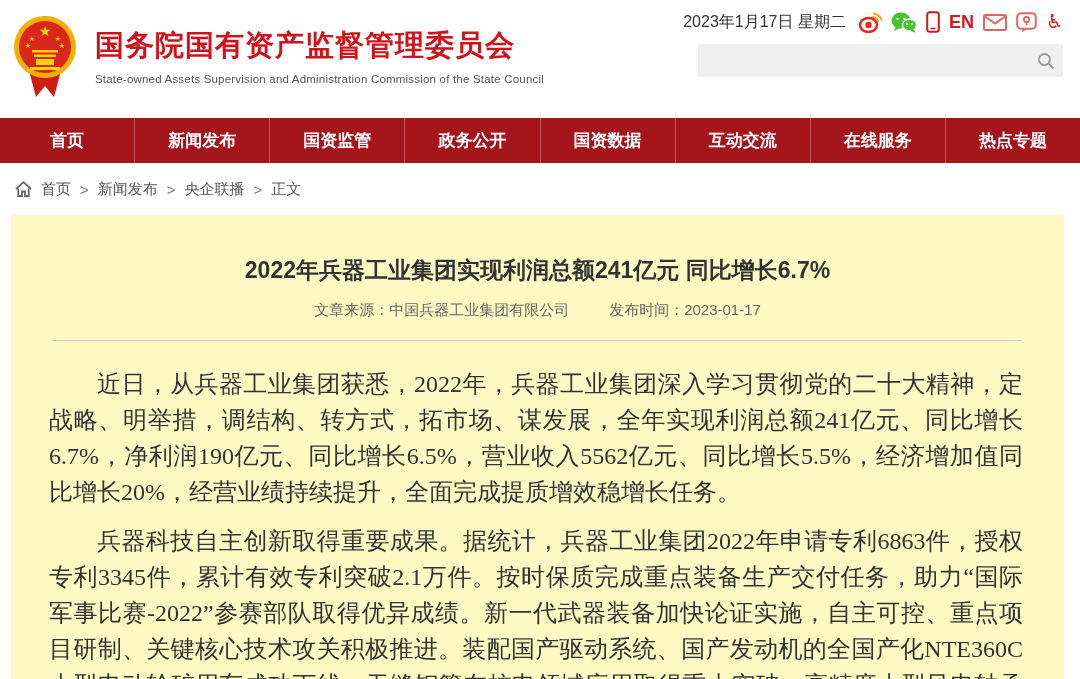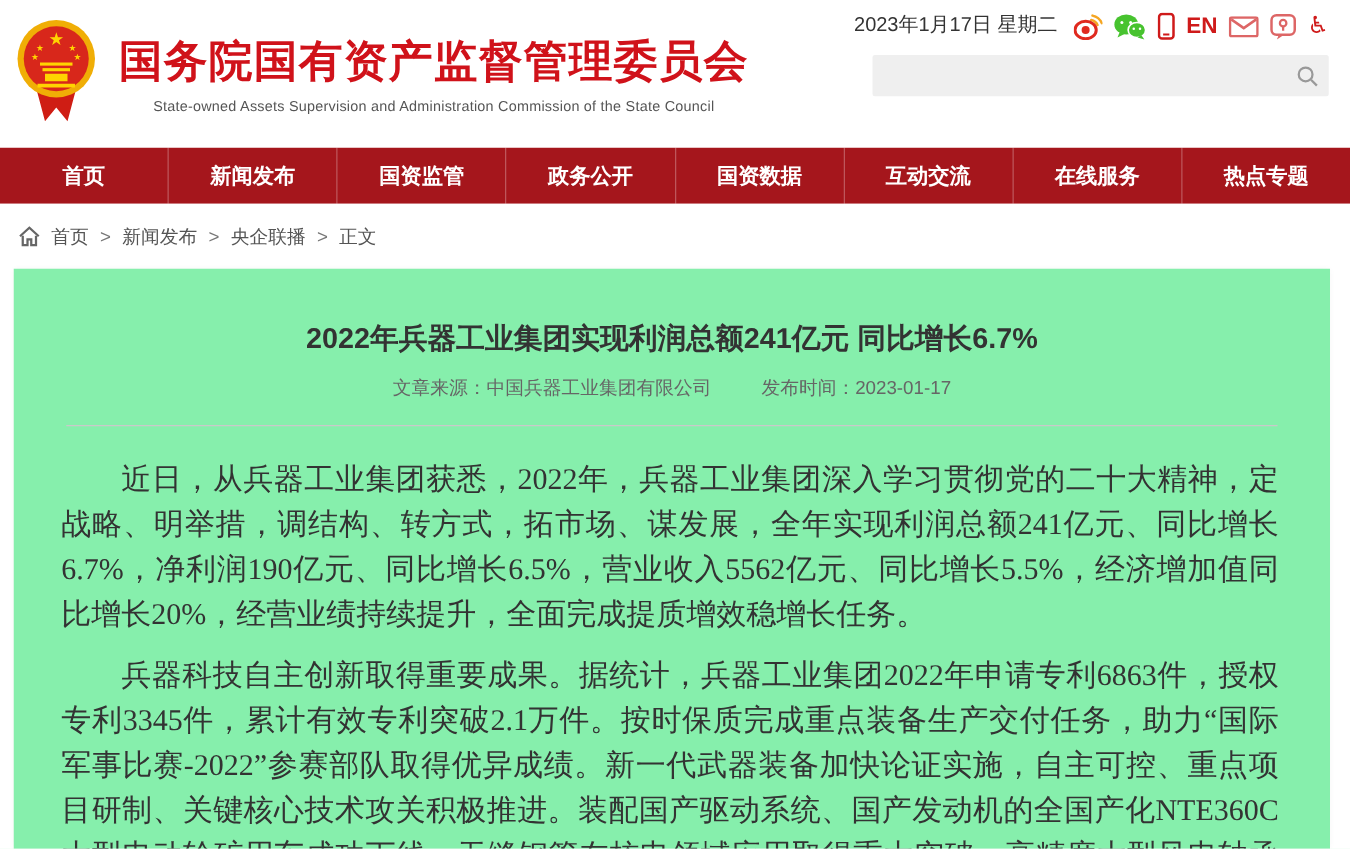--- a/index.html
+++ b/index.html
@@ -3,25 +3,25 @@
 <meta charset="utf-8">
 <style>
   * { margin: 0; padding: 0; box-sizing: border-box; }
   html, body { width: 1080px; height: 679px; overflow: hidden; background: #ffffff;
     font-family: "Liberation Sans", "DejaVu Sans", sans-serif; }
 
   
   .header { position: relative; height: 118px; background: #ffffff; }
   .logo { position: absolute; left: 12px; top: 13px; width: 66px; height: 86px; }
   .titles { position: absolute; left: 95px; top: 26px; }
-  .site-title { font-size: 35px; font-weight: bold; color: #d0121a; letter-spacing: 1px;
+  .site-title { font-size: 29px; font-weight: bold; color: #d0121a; letter-spacing: 1px;
     font-family: "Liberation Sans", sans-serif; }
   .site-subtitle { margin-top: 7px; font-size: 11.5px; color: #555; letter-spacing: .2px; text-align: center; }
   .header-right { position: absolute; right: 17px; top: 10px; width: 365px; }
-  .top-row { display: flex; align-items: flex-start; justify-content: flex-end; gap: 9px; height: 24px; }
+  .top-row { display: flex; align-items: center; justify-content: flex-end; gap: 9px; height: 24px; }
   .date { font-size: 16px; color: #333; margin-right: 4px; white-space: nowrap; }
   .hicon { display: inline-flex; align-items: center; justify-content: center; height: 22px; cursor: pointer; }
   .en { font-size: 18px; font-weight: bold; color: #cf1a1a; text-decoration: none; cursor: pointer; }
   .wheel { font-size: 19px; color: #cf1a1a; line-height: 20px; }
   .searchbox { margin-top: 10px; height: 33px; background: #efefef; border-radius: 2px;
     display: flex; align-items: center; }
   .searchbox input { flex: 1; border: none; outline: none; background: transparent;
     height: 100%; padding: 0 10px; font-size: 14px; color: #333; }
   .mag { width: 34px; display: flex; align-items: center; justify-content: center; cursor: pointer; }
 
@@ -33,21 +33,21 @@
   .nav-item:first-child { border-left: none; }
 
   
   .breadcrumb { height: 52px; display: flex; align-items: center; padding-left: 14px;
     font-size: 15px; color: #555; background: #fff; }
   .breadcrumb a { color: #555; text-decoration: none; cursor: pointer; }
   .breadcrumb .sep { margin: 0 9px; color: #777; }
   .homeicon { display: inline-flex; margin-right: 8px; }
 
   
-  .card { margin: 0 16px 0 11px; height: 464px; background: #86efac;
+  .card { margin: 0 16px 0 11px; height: 464px; background: #fef9c3;
     box-shadow: 0 0 5px rgba(0,0,0,.05); overflow: hidden; }
   .article-title { padding-top: 40px; text-align: center; font-size: 23px; font-weight: 600;
     color: #333; font-family: "Liberation Sans", sans-serif; }
   .meta { margin-top: 15px; text-align: center; font-size: 15px; color: #666; }
   .meta .gap { display: inline-block; width: 40px; }
   .divider { margin: 20px 42px 0 42px; border-top: 1px solid #c9c9c9; }
   .body { padding: 25px 41px 0 38px; }
   .body p { font-family: "Liberation Serif", "DejaVu Serif", serif; font-size: 24px;
     line-height: 36px; color: #333; text-align: justify; text-indent: 2em; margin-bottom: 13px; }
 </style>

